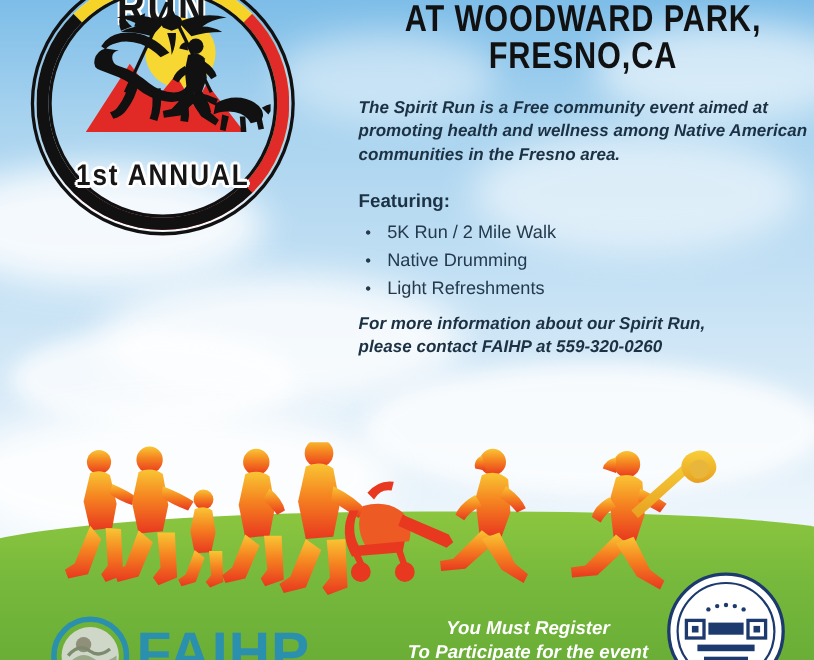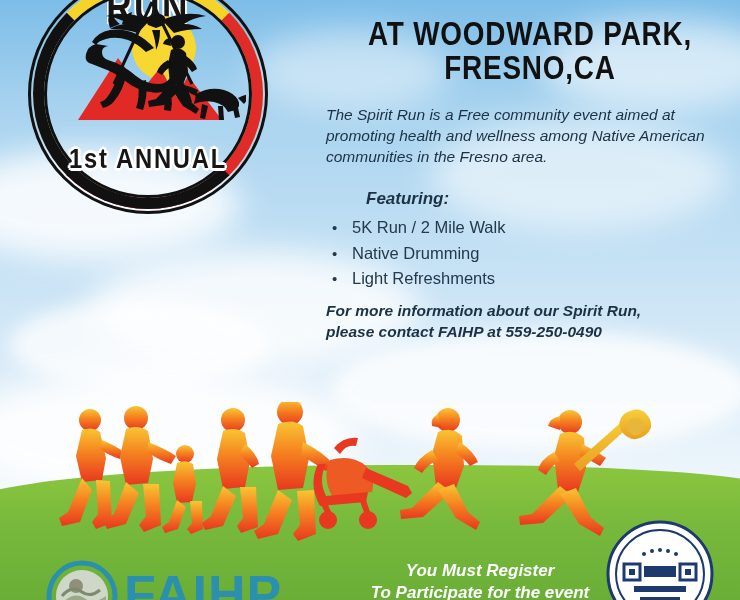--- a/index.html
+++ b/index.html
@@ -56,36 +56,36 @@
   }
   .logotop{
     position:absolute;left:0;right:0;top:-26px;text-align:center;
     font-family:"Liberation Sans", sans-serif;
     font-weight:700;font-size:44px;letter-spacing:3px;color:#161616;
     transform:scaleX(.8);
     text-shadow:-2px -2px 0 #fff,2px -2px 0 #fff,-2px 2px 0 #fff,2px 2px 0 #fff,0 3px 0 #fff;
   }
 
   
-  #textcol{position:absolute;left:326px;top:16px;width:408px;}
+  #textcol{position:absolute;left:326px;top:0;width:408px;}
   .headline{
     font-family:"Liberation Sans", sans-serif;
     font-weight:700;color:#111;
     font-size:34px;line-height:34px;letter-spacing:1px;
     text-align:center;transform:scaleX(.82);transform-origin:center top;
   }
   .intro{
     margin-top:20px;
     font-family:"Liberation Sans", sans-serif;
-    font-style:italic;font-weight:400;
+    font-style:italic;font-weight:700;
     font-size:15.5px;line-height:21px;color:#1c3244;
   }
   .feat-title{
     margin-top:22px;
-    font-style:italic;font-weight:700;font-size:17px;color:#1c3244;margin-left:40px;
+    font-weight:700;font-size:17px;color:#1c3244;
   }
   ul.feats{list-style:none;margin:6px 0 0 0;padding:0;}
   ul.feats li{
     position:relative;padding-left:26px;
     font-size:16.5px;line-height:25.5px;color:#24394c;font-weight:400;
   }
   ul.feats li:before{
     content:"\2022";position:absolute;left:6px;top:0;color:#24394c;font-size:15px;
   }
   .contact{
@@ -296,21 +296,21 @@
 
     <div class="feat-title">Featuring:</div>
     <ul class="feats">
       <li>5K Run / 2 Mile Walk</li>
       <li>Native Drumming</li>
       <li>Light Refreshments</li>
     </ul>
 
     <div class="contact">
       <div>For more information about our Spirit Run,</div>
-      <div>please contact FAIHP at 559-250-0490</div>
+      <div>please contact FAIHP at 559-320-0260</div>
     </div>
   </div>
 
   <div id="register">
     <div>You Must Register</div>
     <div>To Participate for the event</div>
   </div>
 
   <div id="faihp">
     <svg width="72" height="72" viewBox="0 0 72 72" style="position:absolute;left:0;top:4px;">

